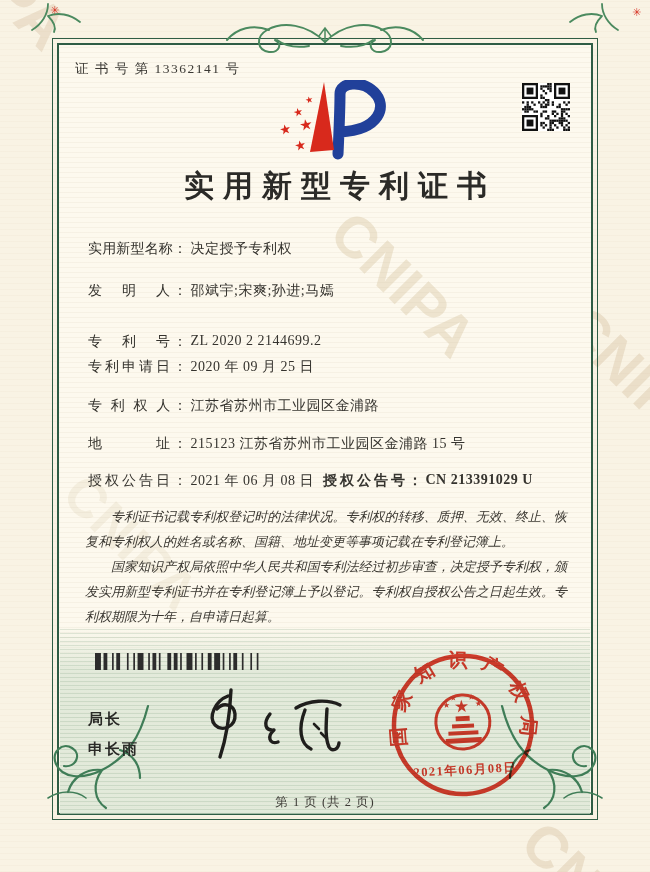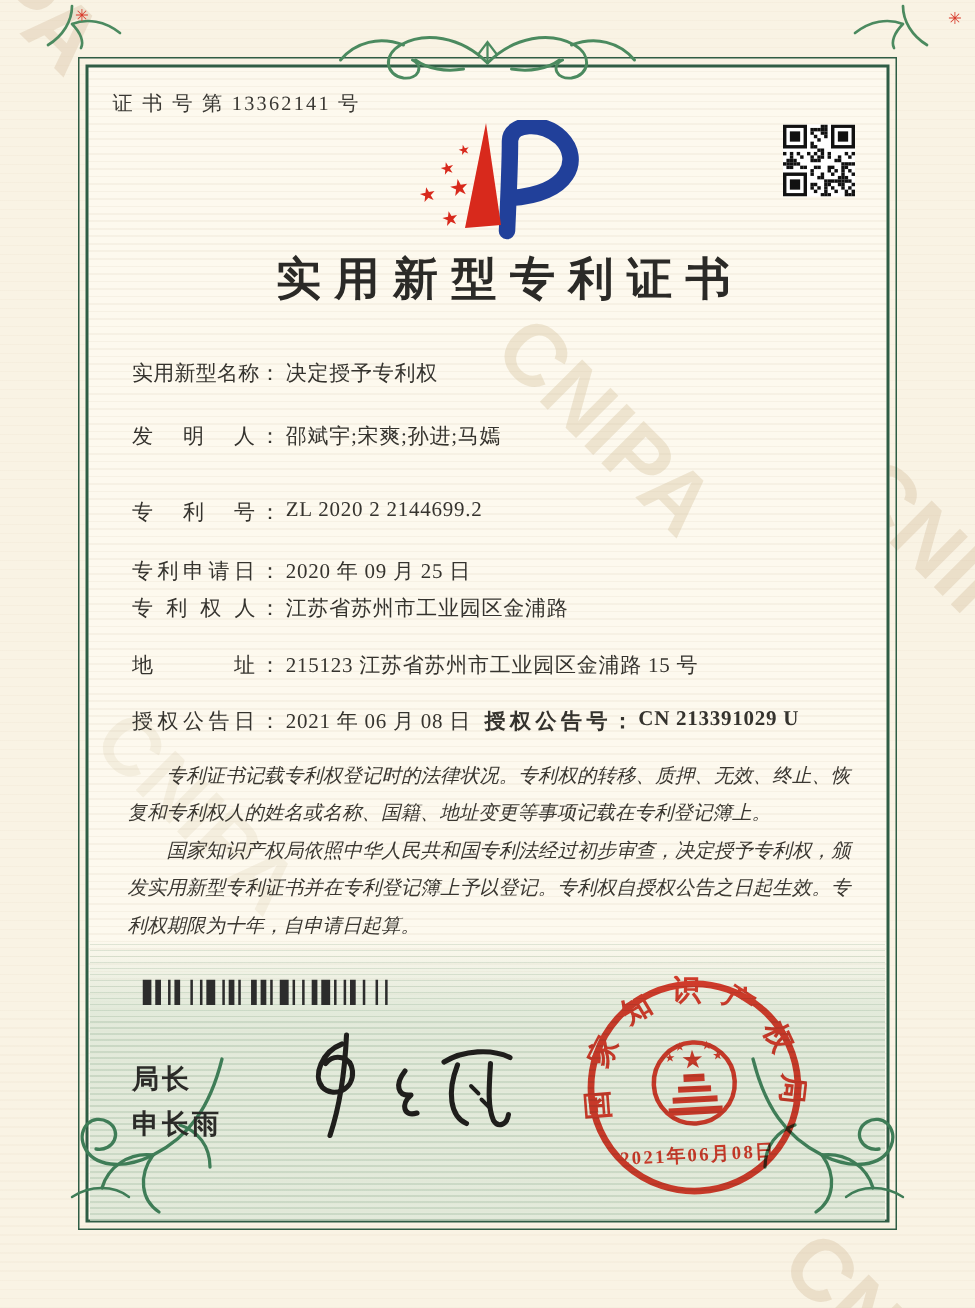--- a/index.html
+++ b/index.html
@@ -56,21 +56,21 @@
   .fvalue{letter-spacing:0.5px;}
   .grant2{position:absolute;left:235px;top:0;white-space:nowrap;font-weight:bold;}
   
   .paras{position:absolute;left:85px;top:504px;width:482px;font-size:13px;
       line-height:25px;color:#3a3731;text-align:justify;font-style:italic;}
   .paras p{margin:0;text-indent:2em;}
   
   .barcode{position:absolute;left:95px;top:653px;width:166px;height:17px;}
   .signer{position:absolute;left:88px;top:704px;
       font-family:"Liberation Sans","DejaVu Sans",sans-serif;font-weight:700;
-      font-size:18px;color:#2b2b28;line-height:30px;letter-spacing:2px;}
+      font-size:15px;color:#2b2b28;line-height:30px;letter-spacing:2px;}
   .signature{position:absolute;left:188px;top:686px;width:168px;height:76px;}
   .seal{position:absolute;left:388px;top:650px;width:150px;height:150px;
       transform:rotate(-3deg);mix-blend-mode:multiply;opacity:0.95;}
   .footer{position:absolute;left:52px;top:794px;width:546px;text-align:center;
       font-size:12.5px;color:#3c3a35;letter-spacing:1px;}
 </style>
 </head>
 <body>
 
 <div class="page">
@@ -273,21 +273,21 @@
     <span class="fvalue">决定授予专利权</span>
   </div>
   <div class="frow" style="top:282px">
     <span class="flabel">发　明　人：</span>
     <span class="fvalue">邵斌宇;宋爽;孙进;马嫣</span>
   </div>
   <div class="frow" style="top:333px">
     <span class="flabel">专　利　号：</span>
     <span class="fvalue">ZL 2020 2 2144699.2</span>
   </div>
-  <div class="frow" style="top:372px">
+  <div class="frow" style="top:358px">
     <span class="flabel">专利申请日：</span>
     <span class="fvalue">2020 年 09 月 25 日</span>
   </div>
   <div class="frow" style="top:397px">
     <span class="flabel">专 利 权 人：</span>
     <span class="fvalue">江苏省苏州市工业园区金浦路</span>
   </div>
   <div class="frow" style="top:435px">
     <span class="flabel">地　　　址：</span>
     <span class="fvalue">215123 江苏省苏州市工业园区金浦路 15 号</span>
@@ -368,13 +368,14 @@
       <text x="81" y="50" font-size="8">★</text>
       <text x="88" y="57" font-size="8">★</text>
       <rect x="68" y="66" width="14" height="5"></rect>
       <rect x="64" y="74" width="22" height="4"></rect>
       <rect x="60" y="81" width="30" height="4"></rect>
       <rect x="57" y="88" width="36" height="5"></rect>
     </g>
     <text x="75" y="124" text-anchor="middle" font-size="12.5" font-weight="bold" fill="#e03425" letter-spacing="1.5" font-family="'Liberation Serif','DejaVu Serif',serif">2021年06月08日</text>
   </svg>
 
+  <div class="footer">第 1 页 (共 2 页)</div>
 </div>
 
 </body></html>

